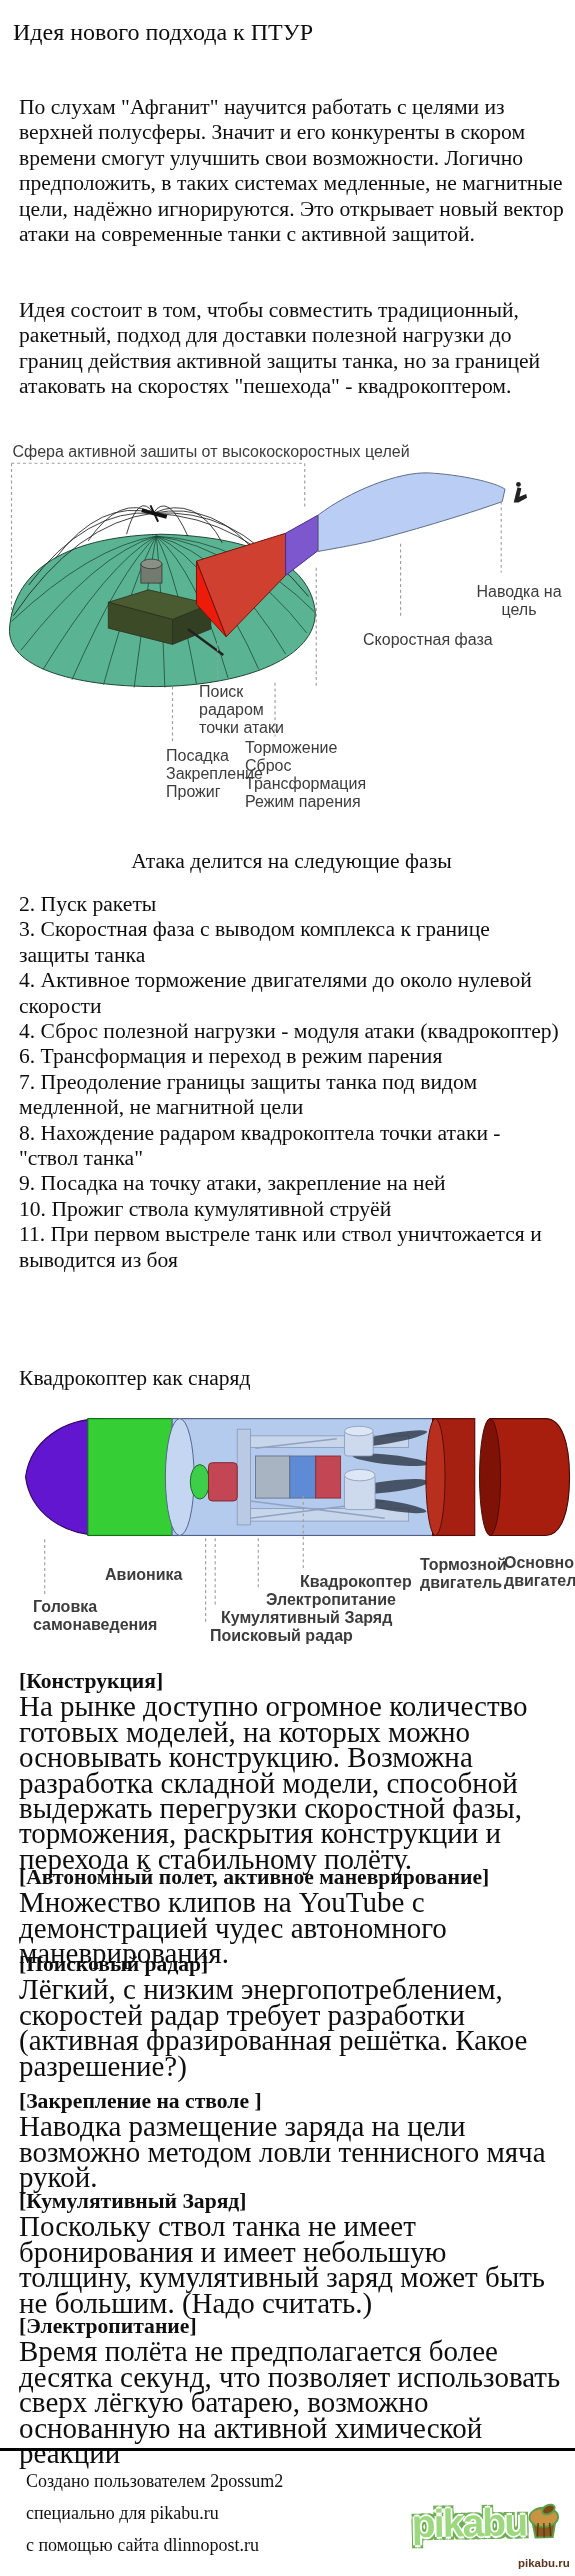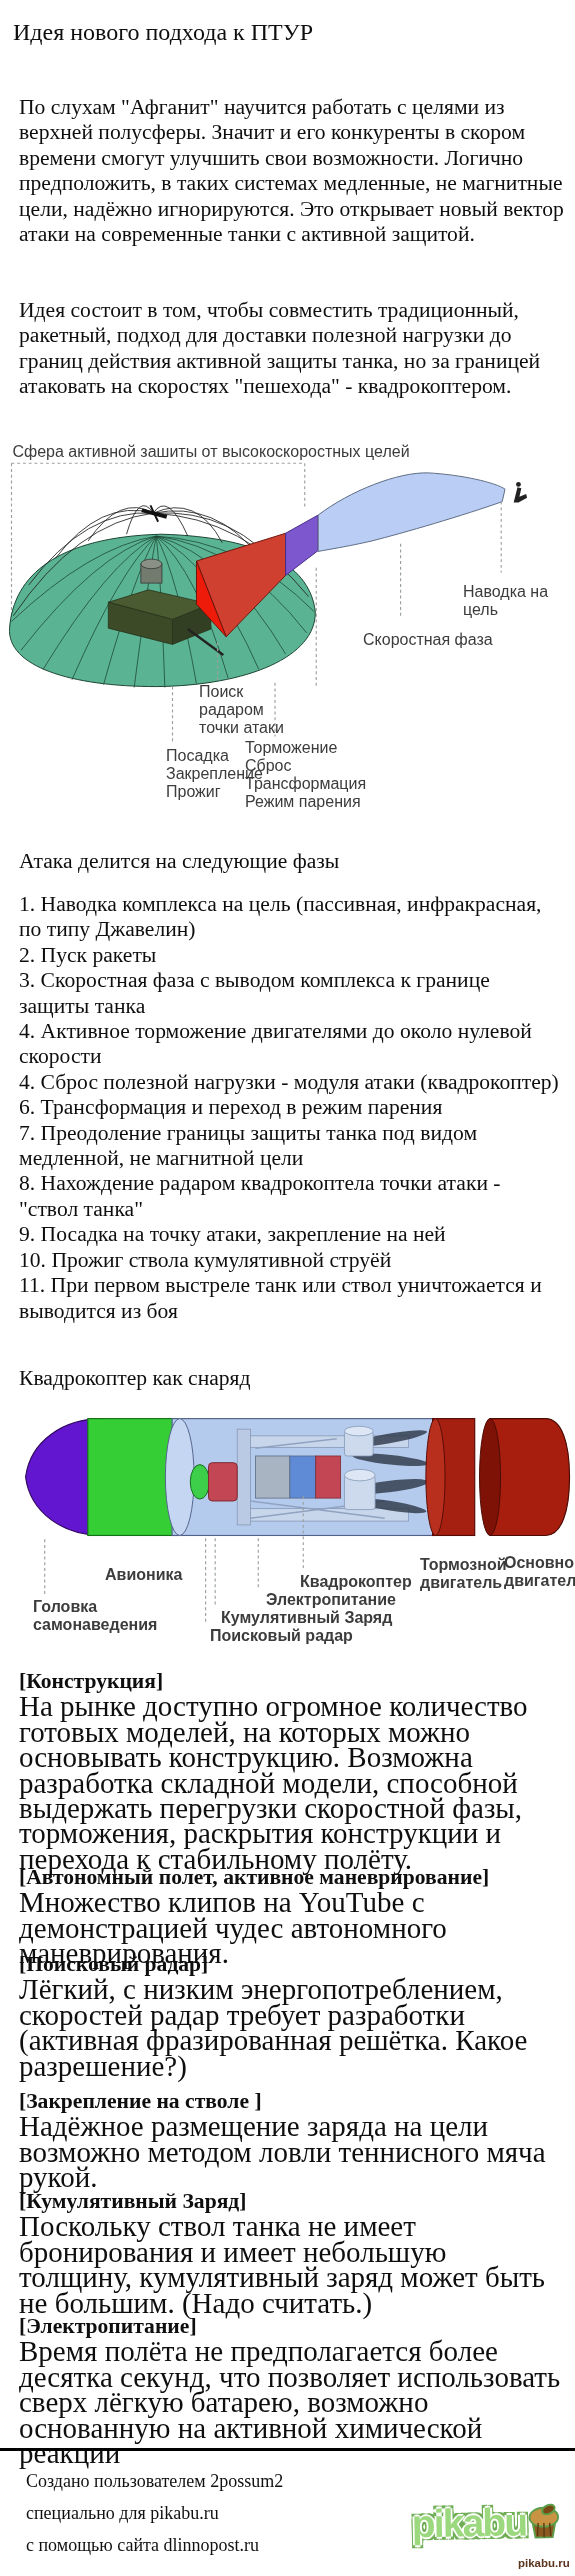--- a/index.html
+++ b/index.html
@@ -110,38 +110,37 @@
 
     <g stroke="#9aa0a0" stroke-width="1.2" stroke-dasharray="3,3" fill="none">
       <path d="M523,63 V137"></path>
       <path d="M418,107 V183"></path>
       <path d="M227,210 V250"></path>
       <path d="M180,256 V316"></path>
       <path d="M287,252 V308"></path>
     </g>
   </svg>
   <div class="abs dlabel" style="left:12.5px; top:1.9px;">Сфера активной зашиты от высокоскоростных целей</div>
-  <div class="abs dlabel" style="left:463px; top:142px;">Наводка на цель</div>
+  <div class="abs dlabel" style="left:463px; top:142px;text-align:center;">Наводка на цель</div>
   <div class="abs dlabel" style="left:363px; top:190px;">Скоростная фаза</div>
   <div class="abs dlabel" style="left:199px; top:242px;">Поиск
 радаром
 точки атаки</div>
   <div class="abs dlabel" style="left:166px; top:306px;">Посадка
 Закрепление
 Прожиг</div>
   <div class="abs dlabel" style="left:245px; top:298px;">Торможение
 Сброс
 Трансформация
 Режим парения</div>
 </div>
 
-<div class="abs body-text" style="left:19px; top:849px;">Атака делится на следующие фазы</div>
+<div class="abs body-text" style="left:19px; top:849px;text-align:center;">Атака делится на следующие фазы</div>
 
 <div class="abs" style="left:19px; top:892px; width:545px;">
-  <div class="list-item">1. Наводка комплекса на цель (пассивная, инфракрасная, по типу Джавелин)</div>
   <div class="list-item">2. Пуск ракеты</div>
   <div class="list-item">3. Скоростная фаза с выводом комплекса к границе защиты танка</div>
   <div class="list-item">4. Активное торможение двигателями до около нулевой скорости</div>
   <div class="list-item">4. Сброс полезной нагрузки - модуля атаки (квадрокоптер)</div>
   <div class="list-item">6. Трансформация и переход в режим парения</div>
   <div class="list-item">7. Преодоление границы защиты танка под видом медленной, не магнитной цели</div>
   <div class="list-item">8. Нахождение радаром квадрокоптела точки атаки - "ствол танка"</div>
   <div class="list-item">9. Посадка на точку атаки, закрепление на ней</div>
   <div class="list-item">10. Прожиг ствола  кумулятивной струёй</div>
   <div class="list-item">11. При первом выстреле танк или ствол уничтожается и выводится из боя</div>
@@ -217,21 +216,21 @@
 <div class="abs section" style="left:19px; top:1865px;">
   <div class="sec-h">[Автономный полет, активное маневрирование]</div>
   <div class="sec-b">Множество клипов на YouTube с демонстрацией чудес автономного маневрирования.</div>
 </div>
 <div class="abs section" style="left:19px; top:1952px;">
   <div class="sec-h">[Поисковый радар]</div>
   <div class="sec-b">Лёгкий, с низким энергопотреблением, скоростей радар требует разработки (активная фразированная решётка.  Какое разрешение?)</div>
 </div>
 <div class="abs section" style="left:19px; top:2089px;">
   <div class="sec-h">[Закрепление на стволе ]</div>
-  <div class="sec-b">Надёжное размещение заряда на цели возможно методом ловли теннисного мяча рукой.</div>
+  <div class="sec-b">Наводка размещение заряда на цели возможно методом ловли теннисного мяча рукой.</div>
 </div>
 <div class="abs section" style="left:19px; top:2189px;">
   <div class="sec-h">[Кумулятивный Заряд]</div>
   <div class="sec-b">Поскольку ствол танка не имеет бронирования и имеет небольшую толщину, кумулятивный заряд может быть не большим. (Надо считать.)</div>
 </div>
 <div class="abs section" style="left:19px; top:2314px;">
   <div class="sec-h">[Электропитание]</div>
   <div class="sec-b">Время полёта не предполагается более десятка секунд, что позволяет использовать сверх лёгкую батарею, возможно основанную на активной химической реакции</div>
 </div>
 

